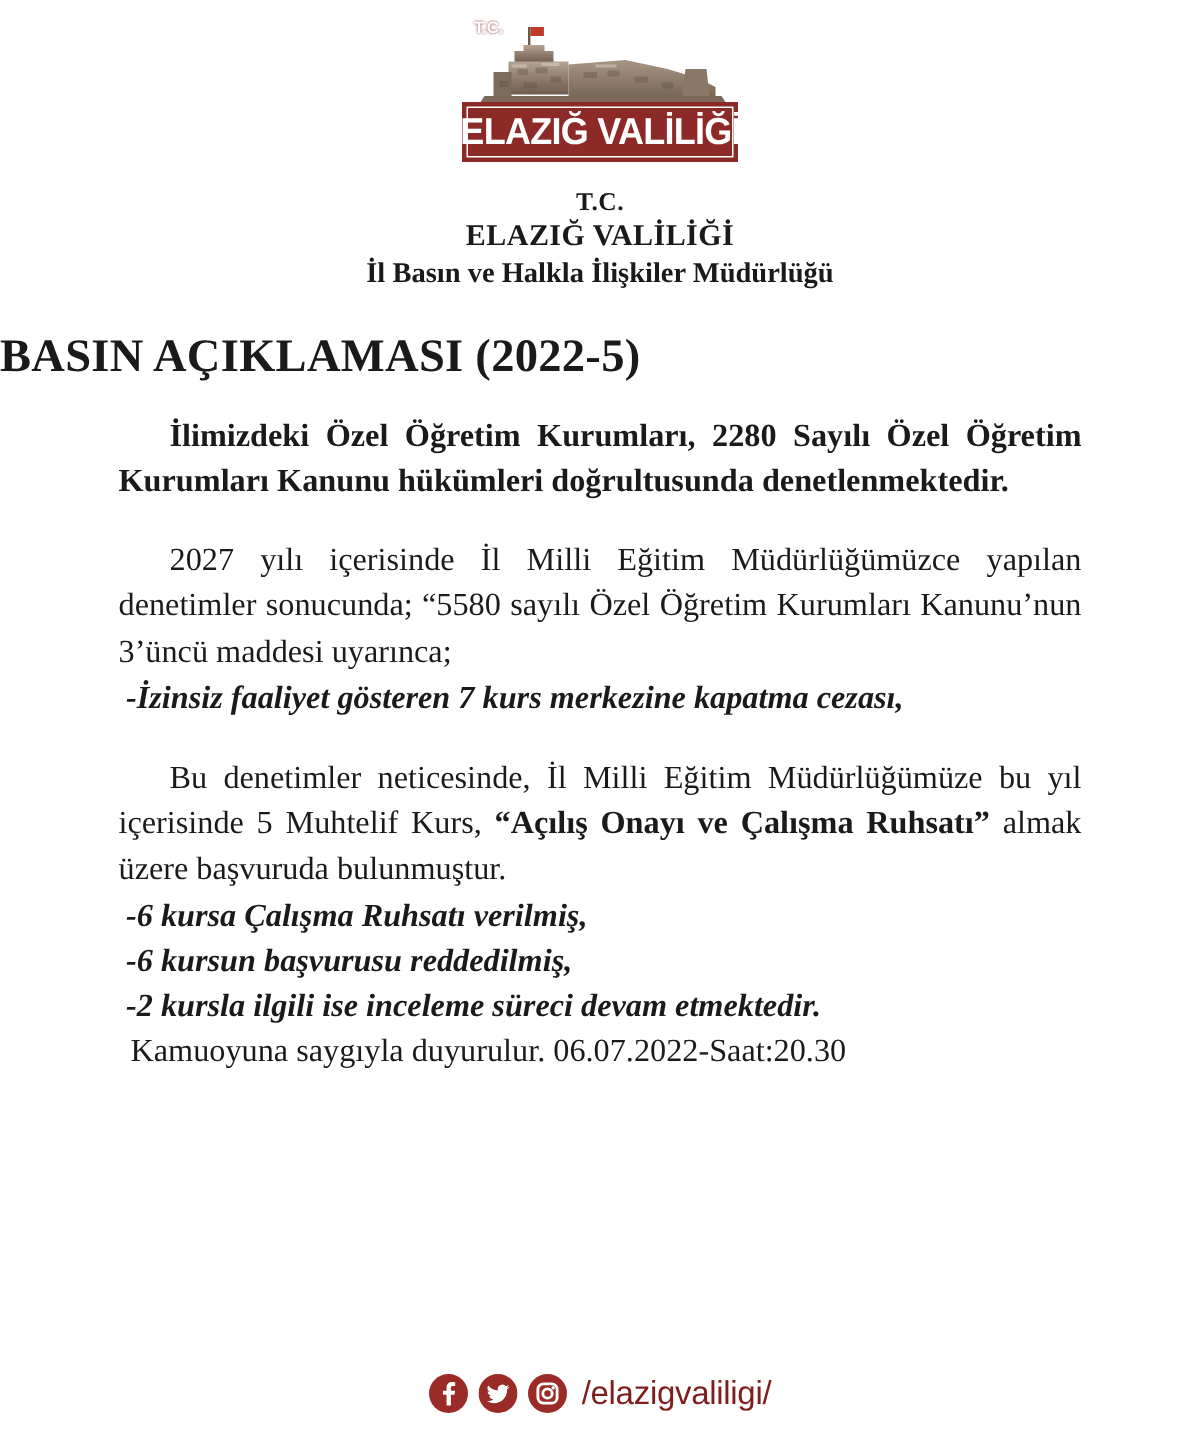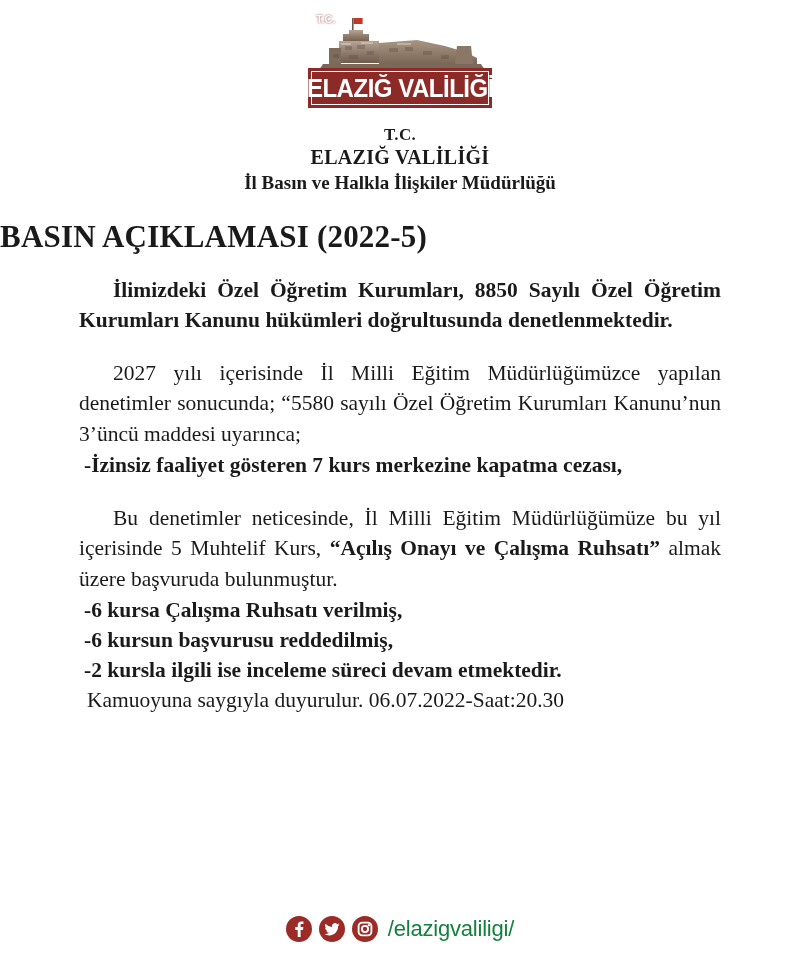--- a/index.html
+++ b/index.html
@@ -110,21 +110,21 @@
     text-align: justify;
     text-justify: inter-word;
     font-size: 21.5px;
     line-height: 1.42;
     text-indent: 34px;
   }
   .para.bold { font-weight: 700; }
   .para.gap  { margin-top: 22px; }
   .para b    { font-weight: 700; }
 
-  .dash-list { margin-top: 2px; }
+  .dash-list { margin-top: 2px; font-style: italic; }
   .dash-item {
     font-weight: 700;
     font-size: 21.5px;
     line-height: 1.38;
     text-align: left;
     padding-left: 5px;
   }
   .dash-item.hang { text-indent: -5px; padding-left: 10px; }
 
   .plain-line {
@@ -148,21 +148,21 @@
     bottom: 18px;
     display: flex;
     align-items: center;
     justify-content: center;
     gap: 7px;
   }
   .sicon { display: block; }
   .handle {
     font-family: "Liberation Sans", "DejaVu Sans", sans-serif;
     font-size: 22px;
-    color: #15803d;
+    color: #7f1d1d;
     margin-left: 3px;
     letter-spacing: -0.2px;
   }
 </style>
 </head>
 <body>
 
 <div class="logo-block">
   <div class="logo">
 
@@ -225,21 +225,21 @@
 <div class="org-head">
   <div class="l1">T.C.</div>
   <div class="l2">ELAZIĞ VALİLİĞİ</div>
   <div class="l3">İl Basın ve Halkla İlişkiler Müdürlüğü</div>
 </div>
 
 <div class="doc-title">BASIN AÇIKLAMASI (2022-5)</div>
 
 <div class="content">
 
-  <p class="para bold">İlimizdeki Özel Öğretim Kurumları, 8850 Sayılı Özel Öğretim Kurumları Kanunu hükümleri doğrultusunda denetlenmektedir.</p>
+  <p class="para bold">İlimizdeki Özel Öğretim Kurumları, 2280 Sayılı Özel Öğretim Kurumları Kanunu hükümleri doğrultusunda denetlenmektedir.</p>
 
   <p class="para gap">2027 yılı içerisinde İl Milli Eğitim Müdürlüğümüzce yapılan denetimler sonucunda; “5580 sayılı Özel Öğretim Kurumları Kanunu’nun 3’üncü maddesi uyarınca;</p>
 
   <div class="dash-list">
     <p class="dash-item">-İzinsiz faaliyet gösteren 7 kurs merkezine kapatma cezası,</p>
   </div>
 
   <p class="para gap"><span>Bu denetimler neticesinde, İl Milli Eğitim Müdürlüğümüze bu yıl içerisinde 5 Muhtelif Kurs, </span><b>“Açılış Onayı ve Çalışma Ruhsatı”</b><span> almak üzere başvuruda bulunmuştur.</span></p>
 
 

